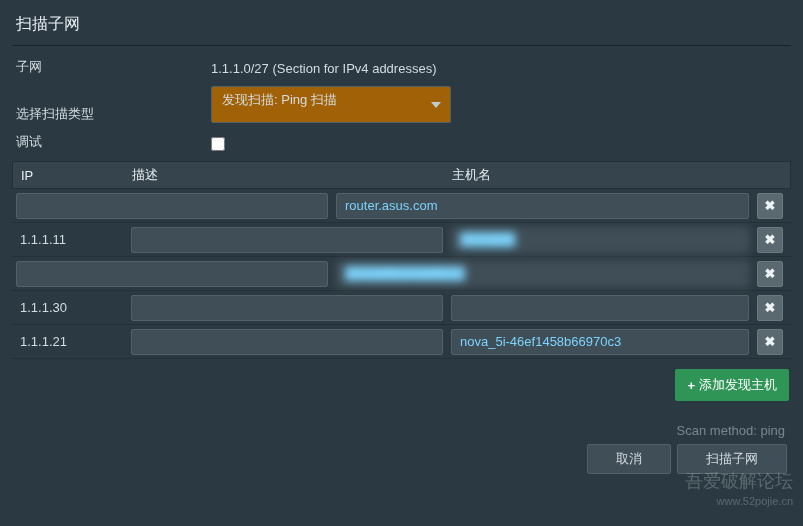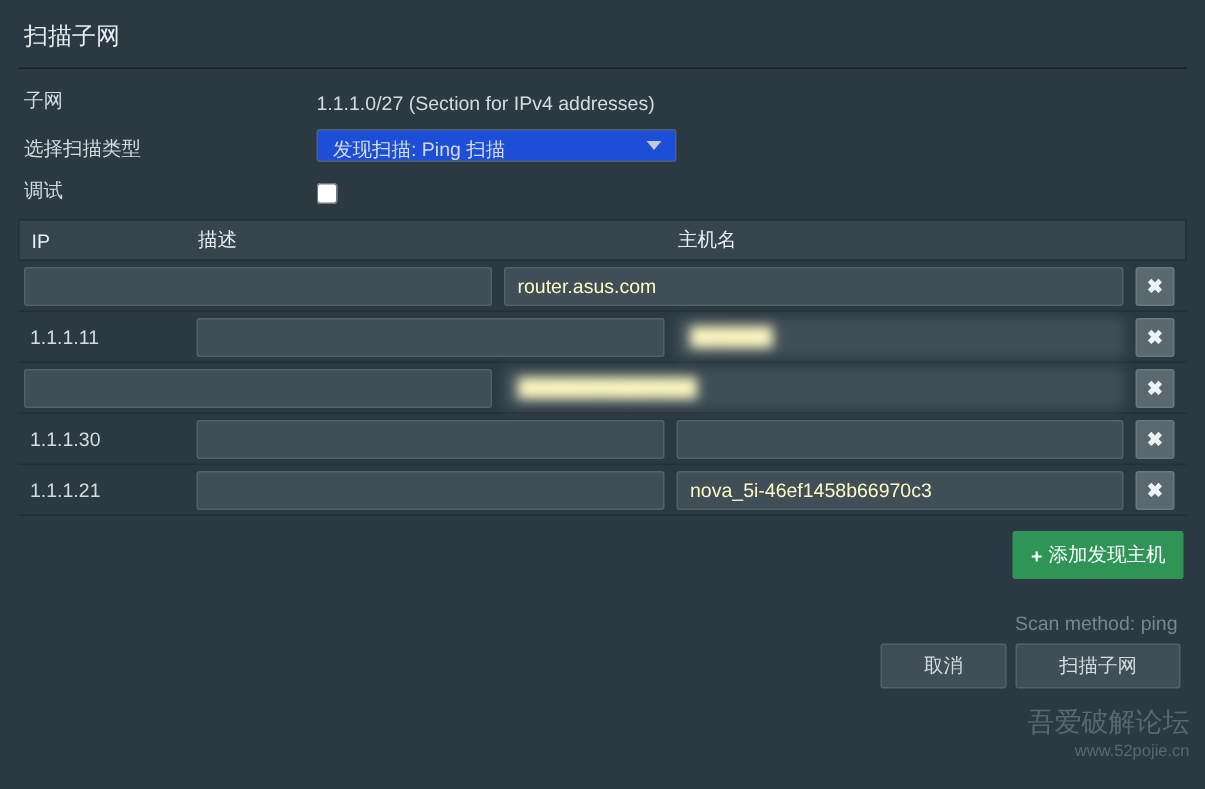--- a/index.html
+++ b/index.html
@@ -46,24 +46,24 @@
     }
     .form-value {
       color: #d4dce0;
     }
     .select-wrapper {
       position: relative;
       width: 240px;
     }
     select {
       width: 100%;
-      background: #1d4ed8;
+      background: #a16207;
       color: #d4dce0;
       border: 1px solid #556168;
-      padding: 5px 28px 0 10px;
+      padding: 5px 28px 15px 10px;
       font-size: 13px;
       -webkit-appearance: none;
       appearance: none;
       cursor: pointer;
       border-radius: 2px;
       font-family: inherit;
     }
     .select-caret {
       position: absolute;
       right: 10px;
@@ -122,21 +122,21 @@
       border-bottom: 1px solid #252f36;
     }
     .table-row .col-ip {
       color: #d4dce0;
     }
     .cell-input {
       width: 100%;
       height: 26px;
       background: #3f4e57;
       border: 1px solid #556168;
-      color: #fef9c3;
+      color: #7dd3fc;
       padding: 0 8px;
       font-size: 13px;
       border-radius: 2px;
       font-family: inherit;
     }
     .del-btn {
       width: 26px;
       height: 26px;
       background: #5a6870;
       border: 1px solid #6a7880;

